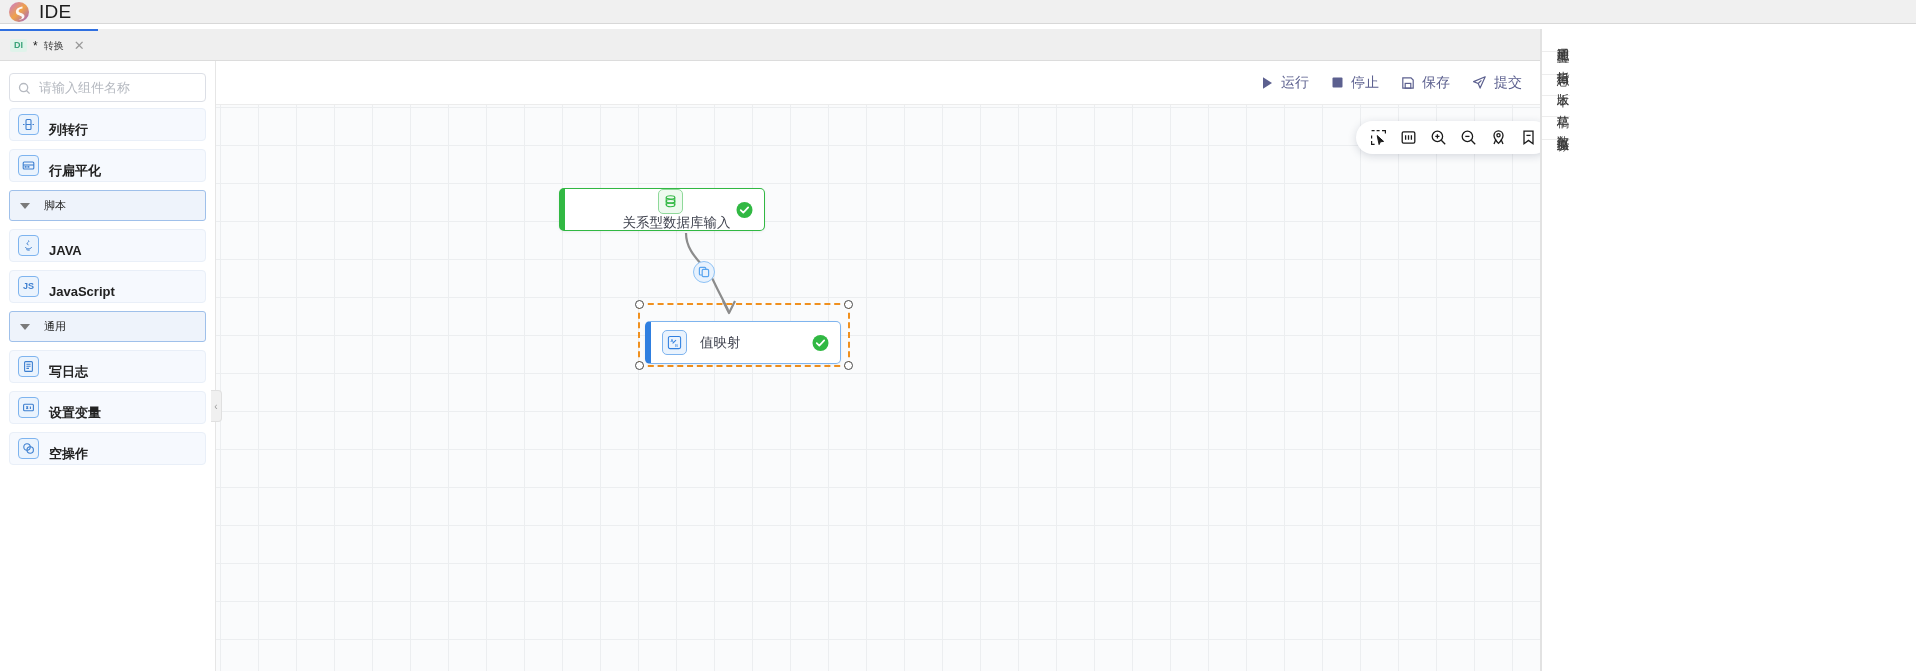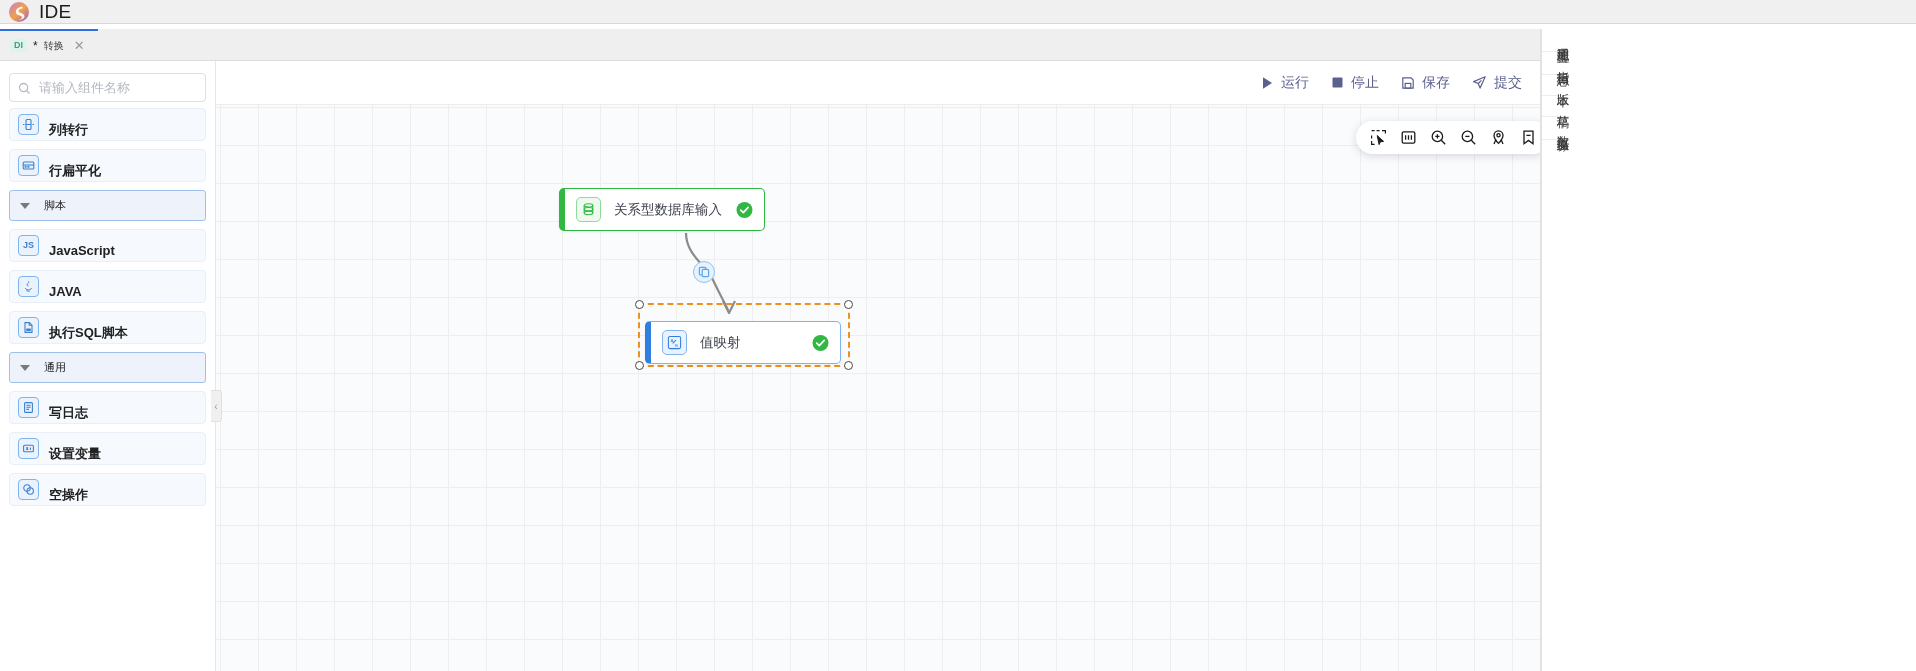--- a/index.html
+++ b/index.html
@@ -143,21 +143,21 @@
     align-items:center; justify-content:center; flex:0 0 auto;
   }
   .node .nlabel{ font-size:13.5px; color:#40434f; margin-left:13px; }
   .node .badge{
     position:absolute; right:11px; top:50%; transform:translateY(-50%);
     width:17px; height:17px;
   }
 
   #node-db{
     left:343px; top:83px; width:206px;
-    border:1px solid #31b843; border-left:6px solid #31b843;
+    border:1px solid #31b843; border-left:6px solid #31b843;flex-direction:column;
   }
   #node-db .nic{ background:#eefaef; border:1px solid #8fd99a; }
 
   #node-map{
     left:429px; top:208px; width:196px;
     border:1px solid #7fb4ee; border-left:6px solid #2f7fe0;margin-top:8px;
   }
   #node-map .nic{ background:#eaf3fd; border:1px solid #7eb4ef; }
 
   
@@ -276,46 +276,36 @@
     </div>
 
 
     <div class="pal-group">
       <span class="caret"></span>
       <span class="pal-group-label">脚本</span>
     </div>
 
     <div class="pal-item">
       <span class="ic">
-        <span class="txt">JS</span>
-      </span>
-      <span class="pal-label">JavaScript</span>
-    </div>
-
-    <div class="pal-item">
-      <span class="ic">
         <svg width="13" height="13" viewBox="0 0 13 13" fill="none" stroke="#3d7fd0" stroke-width="1">
           <path d="M6.5 1.5c1.3 1.3-1.5 2-1.5 3.2 0 .8 1.5 1.2 1.5 1.2"></path>
             <path d="M3.5 8c0 1.2 1.5 1.8 3 1.8s3-.6 3-1.8"></path>
             <path d="M4.4 10.6c.7.4 2 .6 3.3.5"></path>
         </svg>
       </span>
       <span class="pal-label">JAVA</span>
     </div>
 
     <div class="pal-item">
       <span class="ic">
-        <svg width="13" height="13" viewBox="0 0 13 13" fill="none" stroke="#3d7fd0" stroke-width="1.1">
-          <path d="M3 1.6h4.4L10 4.2v7.2H3z"></path>
-            <path d="M7.2 1.6v2.7H10"></path>
-            <rect x="4.2" y="7.6" width="4.6" height="2.5" rx=".5" fill="#3d7fd0" stroke="none"></rect>
-        </svg>
-      </span>
-      <span class="pal-label">执行SQL脚本</span>
-    </div>
+        <span class="txt">JS</span>
+      </span>
+      <span class="pal-label">JavaScript</span>
+    </div>
+
 
     <div class="pal-group">
       <span class="caret"></span>
       <span class="pal-group-label">通用</span>
     </div>
 
     <div class="pal-item">
       <span class="ic">
         <svg width="13" height="13" viewBox="0 0 13 13" fill="none" stroke="#3d7fd0" stroke-width="1.1">
           <rect x="2.6" y="1.6" width="7.8" height="9.8" rx="1"></rect>

